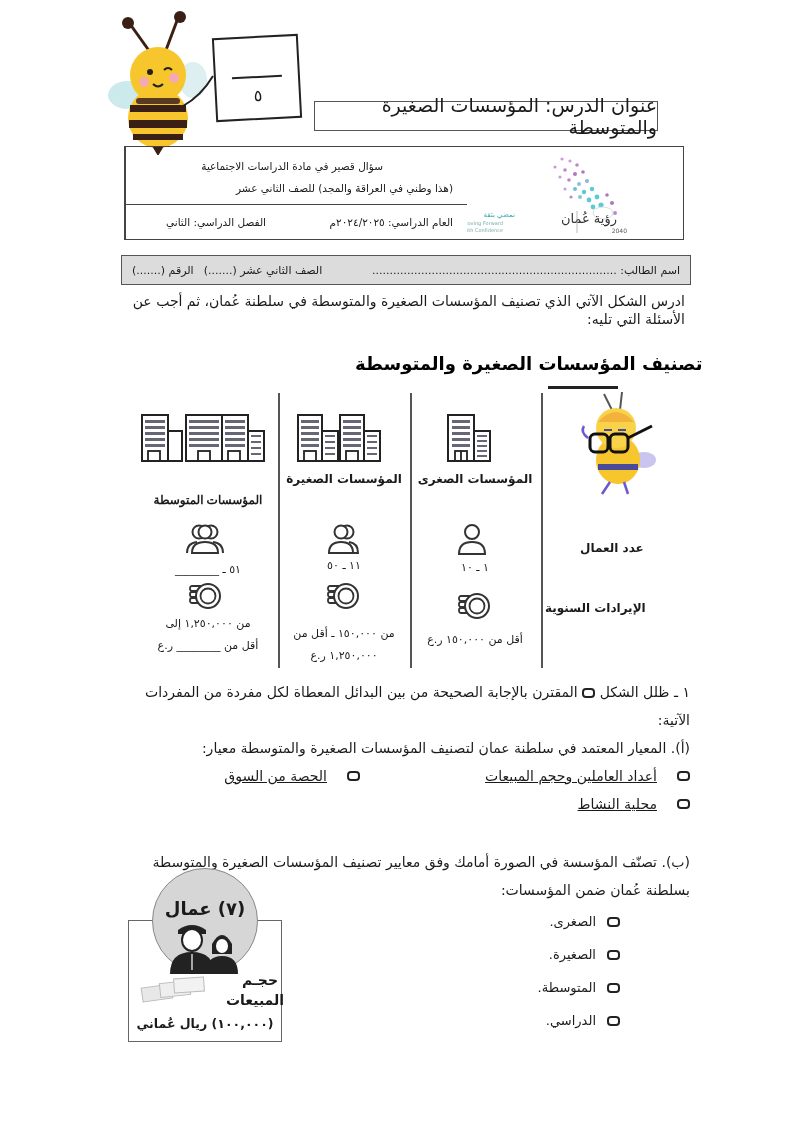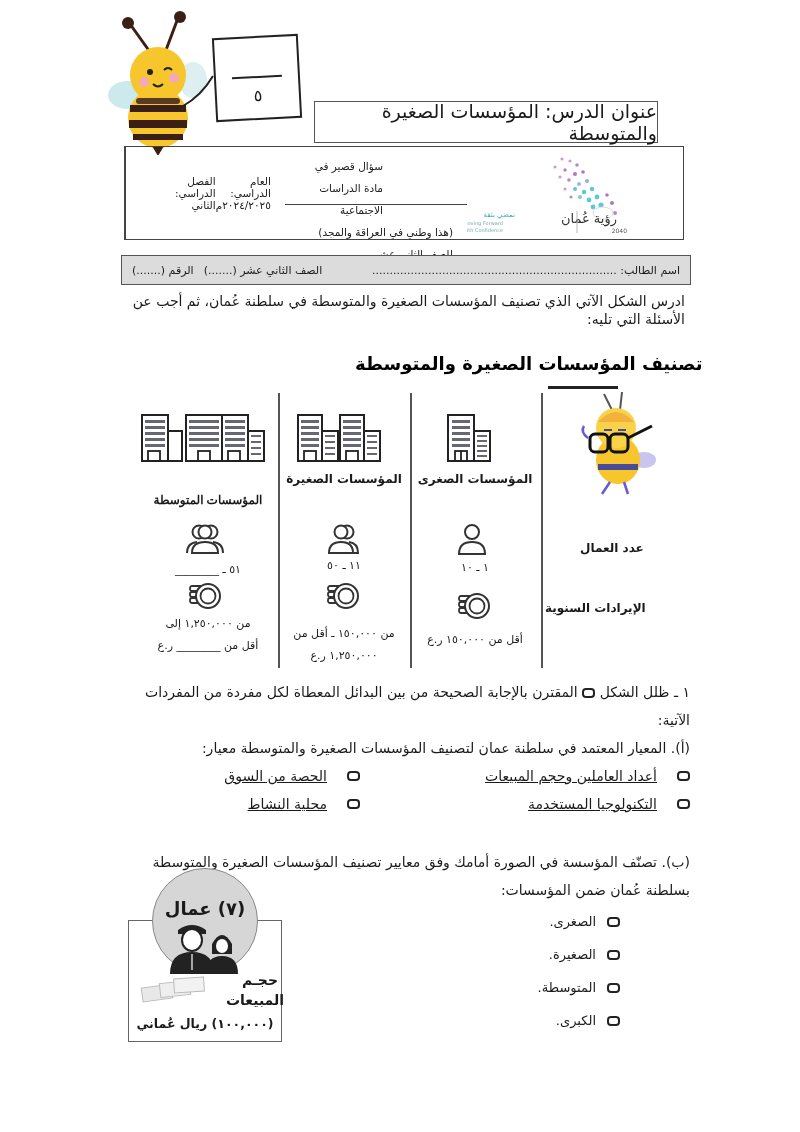--- a/index.html
+++ b/index.html
@@ -6,24 +6,24 @@
     html, body { width: 800px; height: 1132px; background: #ffffff; overflow: hidden; }
     body { position: relative; font-family: "DejaVu Sans", sans-serif; color: #1a1a1a; }
     .abs { position: absolute; }
 
     
     .bee-top { left: 108px; top: 10px; width: 110px; height: 145px; }
     .score-box { left: 214px; top: 36px; width: 86px; height: 84px; border: 2.5px solid #222; background: #fff; transform: rotate(-3deg); }
     .score-line { position: absolute; left: 16px; right: 16px; top: 38px; border-top: 2px solid #222; }
     .score-total { position: absolute; left: 0; right: 0; top: 48px; text-align: center; font-size: 16px; }
 
-    .lesson-title { left: 314px; top: 101px; width: 344px; height: 42px; border: 1.5px solid #555; display: flex; align-items: center; justify-content: center; font-size: 19px; direction: rtl; }
+    .lesson-title { left: 314px; top: 101px; width: 344px; height: 30px; border: 1.5px solid #555; display: flex; align-items: center; justify-content: center; font-size: 19px; direction: rtl; }
 
     .header-table { left: 124px; top: 146px; width: 560px; height: 94px; border: 1.5px solid #444; display: flex; flex-direction: row-reverse; }
-    .header-right { width: 342px; border-left: 1.5px solid #444; display: flex; flex-direction: row; padding-left: 9px; }
+    .header-right { width: 342px; border-left: 1.5px solid #444; display: flex; flex-direction: column; }
     .header-right .top { height: 58px; border-bottom: 1.5px solid #444; padding: 8px 14px 0 8px; font-size: 10.5px; line-height: 22px; text-align: right; }
     .header-right .bottom { flex: 1; display: flex; flex-direction: row; justify-content: space-between; align-items: center; padding: 0 14px 0 40px; font-size: 10.5px; }
     .header-left { flex: 1; position: relative; overflow: hidden; }
 
     .student-bar { left: 121px; top: 255px; width: 570px; height: 30px; background: #dcdcdc; border: 1.5px solid #555; display: flex; align-items: center; padding: 0 10px; font-size: 11px; justify-content: space-between; direction: rtl; }
 
     .intro { left: 125px; top: 292px; width: 560px; font-size: 14px; line-height: 18px; text-align: right; }
     .chart-title { left: 355px; top: 353px; font-size: 18px; font-weight: bold; color: #000000; }
     .chart-title-underline { left: 548px; top: 386px; width: 70px; border-top: 3px solid #222; }
 
@@ -329,24 +329,20 @@
   <div>(أ). المعيار المعتمد في سلطنة عمان لتصنيف المؤسسات الصغيرة والمتوسطة معيار:</div>
   <div style="display:flex; flex-wrap:wrap;">
     <div style="width:330px;" class="opt">
       <span class="hex"></span>
       <span>أعداد العاملين وحجم المبيعات</span>
     </div>
     <div style="width:200px;" class="opt">
       <span class="hex"></span>
       <span>الحصة من السوق</span>
     </div>
-    <div style="width:330px;" class="opt">
-      <span class="hex"></span>
-      <span>التكنولوجيا المستخدمة</span>
-    </div>
     <div style="width:200px;" class="opt">
       <span class="hex"></span>
       <span>محلية النشاط</span>
     </div>
   </div>
 </div>
 
 <div class="abs q-b">(ب). تصنّف المؤسسة في الصورة أمامك وفق معايير تصنيف المؤسسات الصغيرة والمتوسطة بسلطنة عُمان ضمن المؤسسات:</div>
 
 <div class="abs b-options">
@@ -357,21 +353,21 @@
   <div>
       <span class="hex"></span>
       <span>الصغيرة.</span>
     </div>
   <div>
       <span class="hex"></span>
       <span>المتوسطة.</span>
     </div>
   <div>
       <span class="hex"></span>
-      <span>الكبرى.</span>
+      <span>الدراسي.</span>
     </div>
 </div>
 
 <div class="abs case-card"></div>
 <div class="abs case-circle"></div>
 <div class="abs" style="left:152px; top:898px; width:106px; text-align:center; font-size:18px; font-weight:bold;">(٧) عمال</div>
 <div class="abs" style="left:168px; top:922px;">
   <svg width="80" height="52" viewBox="0 0 80 52">
     <path d="M10 8 q14 -10 28 0 v4 h-28 z" fill="#222"></path>
     <ellipse cx="24" cy="18" rx="10" ry="11" fill="#fff" stroke="#222" stroke-width="2"></ellipse>

